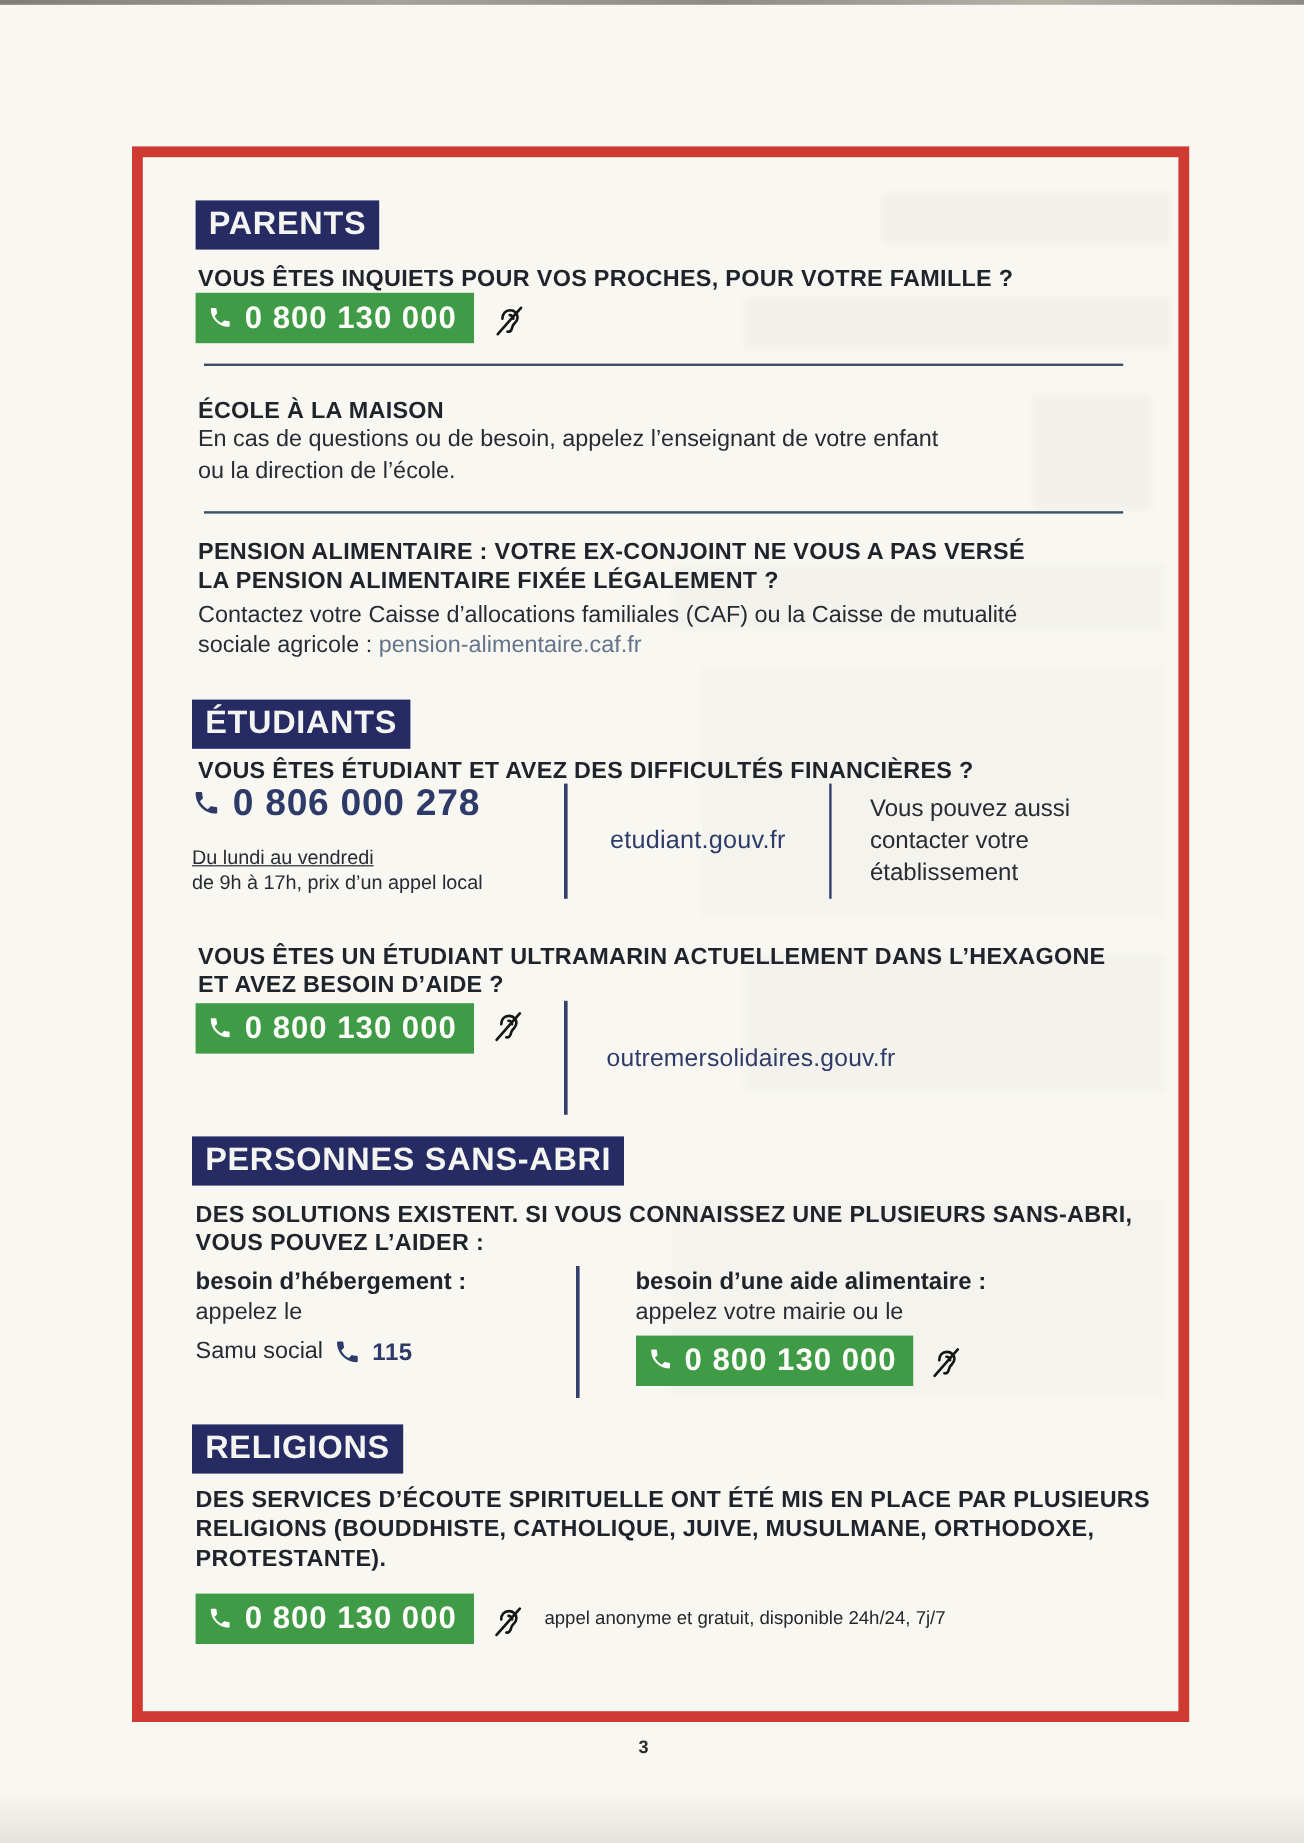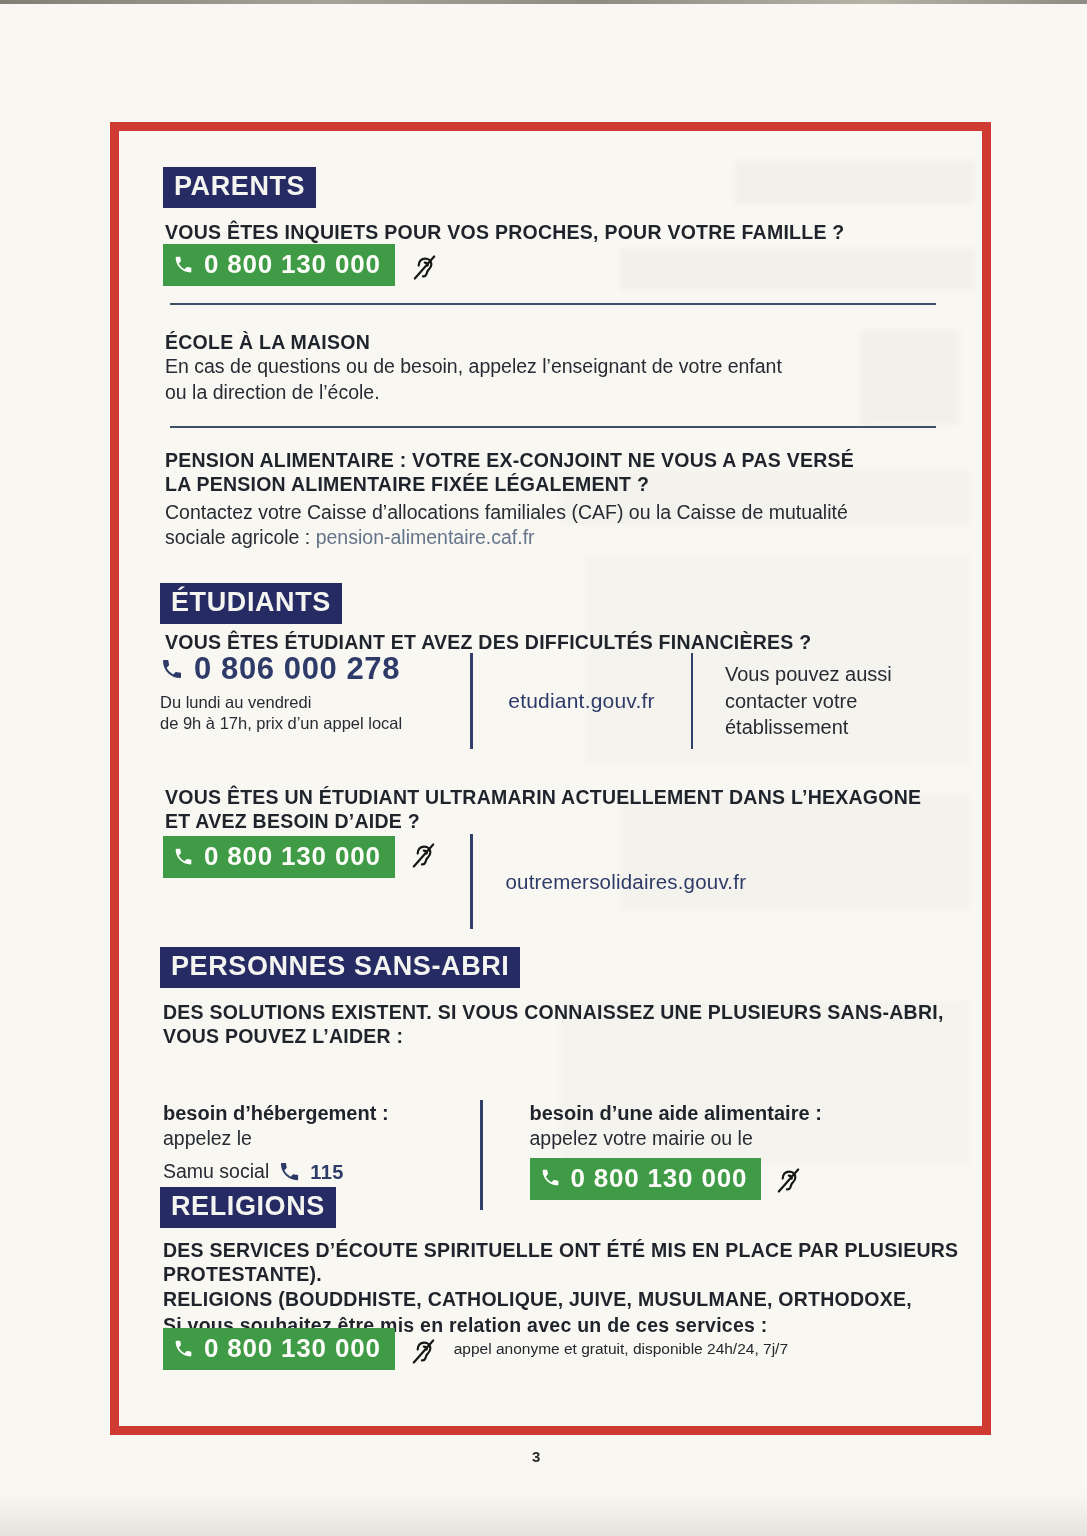--- a/index.html
+++ b/index.html
@@ -126,21 +126,21 @@
       <div class="hl abs line" style="left:46px;top:499px;">VOUS ÊTES ÉTUDIANT ET AVEZ DES DIFFICULTÉS FINANCIÈRES ?</div>
 
       <div class="abs" style="left:41px;top:522px;height:96px;display:flex;">
         <div style="width:310px;">
           <div class="bigphone">
             <svg viewBox="0 0 24 24">
                 <path d="M6.62 10.79c1.44 2.83 3.76 5.14 6.59 6.59l2.2-2.2c.27-.27.67-.36 1.02-.24 1.12.37 2.33.57 3.57.57.55 0 1 .45 1 1V20c0 .55-.45 1-1 1-9.39 0-17-7.61-17-17 0-.55.45-1 1-1h3.5c.55 0 1 .45 1 1 0 1.25.2 2.45.57 3.57.11.35.03.74-.25 1.02l-2.2 2.2z"></path>
               </svg>
             <span>0 806 000 278</span>
           </div>
-          <div class="small-note line" style="margin-top:7px;">Du lundi au vendredi</div>
+          <div class="small-note line" style="margin-top:19px;text-decoration:underline;">Du lundi au vendredi</div>
           <div class="small-note line">de 9h à 17h, prix d’un appel local</div>
         </div>
         <div class="vdiv"></div>
         <div style="width:218px;display:flex;align-items:center;justify-content:center;">
           <span class="site-link line">etudiant.gouv.fr</span>
         </div>
         <div class="vdiv"></div>
         <div style="width:178px;margin-left:32px;display:flex;align-items:center;">
           <span style="font-size:20px;color:#272b33;line-height:1.32;">Vous pouvez aussi contacter votre établissement</span>
         </div>
@@ -171,21 +171,21 @@
         </div>
       </div>
 
       <div class="badge abs line" style="left:41px;top:816px;">PERSONNES SANS-ABRI</div>
 
       <div class="abs" style="left:44px;top:869px;">
         <div class="hl line">DES SOLUTIONS EXISTENT. SI VOUS CONNAISSEZ UNE PLUSIEURS SANS-ABRI,</div>
         <div class="hl line">VOUS POUVEZ L’AIDER :</div>
       </div>
 
-      <div class="abs" style="left:44px;top:924px;height:110px;display:flex;margin-top:45px;">
+      <div class="abs" style="left:44px;top:924px;height:110px;display:flex;">
         <div style="width:317px;">
           <div class="bold-sub line">besoin d’hébergement :</div>
           <div class="body line">appelez le</div>
           <div style="display:flex;align-items:center;gap:9px;margin-top:7px;">
             <span class="body line">Samu social</span>
             <svg style="width:23px;height:23px;fill:#2e3b69;" viewBox="0 0 24 24">
                 <path d="M6.62 10.79c1.44 2.83 3.76 5.14 6.59 6.59l2.2-2.2c.27-.27.67-.36 1.02-.24 1.12.37 2.33.57 3.57.57.55 0 1 .45 1 1V20c0 .55-.45 1-1 1-9.39 0-17-7.61-17-17 0-.55.45-1 1-1h3.5c.55 0 1 .45 1 1 0 1.25.2 2.45.57 3.57.11.35.03.74-.25 1.02l-2.2 2.2z"></path>
               </svg>
             <span style="font-size:20px;font-weight:700;color:#2e3b69;letter-spacing:0.5px;line-height:1;">115</span>
           </div>
@@ -207,23 +207,22 @@
               <line x1="4.5" y1="20.5" x2="19.5" y2="3.5"></line>
             </svg>
           </div>
         </div>
       </div>
 
       <div class="badge abs line" style="left:41px;top:1056px;">RELIGIONS</div>
 
       <div class="abs" style="left:44px;top:1107px;">
         <div class="hl line">DES SERVICES D’ÉCOUTE SPIRITUELLE ONT ÉTÉ MIS EN PLACE PAR PLUSIEURS</div>
+        <div class="hl line">RELIGIONS (BOUDDHISTE, CATHOLIQUE, JUIVE, MUSULMANE, ORTHODOXE,</div>
         <div class="hl line">PROTESTANTE).</div>
-        <div class="hl line">RELIGIONS (BOUDDHISTE, CATHOLIQUE, JUIVE, MUSULMANE, ORTHODOXE,</div>
-        <div class="hl line" style="margin-top:2px;">Si vous souhaitez être mis en relation avec un de ces services :</div>
       </div>
 
       <div class="abs" style="left:44px;top:1197px;display:flex;align-items:center;gap:13px;">
         <span class="gbadge">
           <svg viewBox="0 0 24 24">
               <path d="M6.62 10.79c1.44 2.83 3.76 5.14 6.59 6.59l2.2-2.2c.27-.27.67-.36 1.02-.24 1.12.37 2.33.57 3.57.57.55 0 1 .45 1 1V20c0 .55-.45 1-1 1-9.39 0-17-7.61-17-17 0-.55.45-1 1-1h3.5c.55 0 1 .45 1 1 0 1.25.2 2.45.57 3.57.11.35.03.74-.25 1.02l-2.2 2.2z"></path>
             </svg>
           <span>0 800 130 000</span>
         </span>
         <svg class="deaf" viewBox="0 0 24 24" fill="none" stroke="#161616" stroke-width="1.7" stroke-linecap="round">

